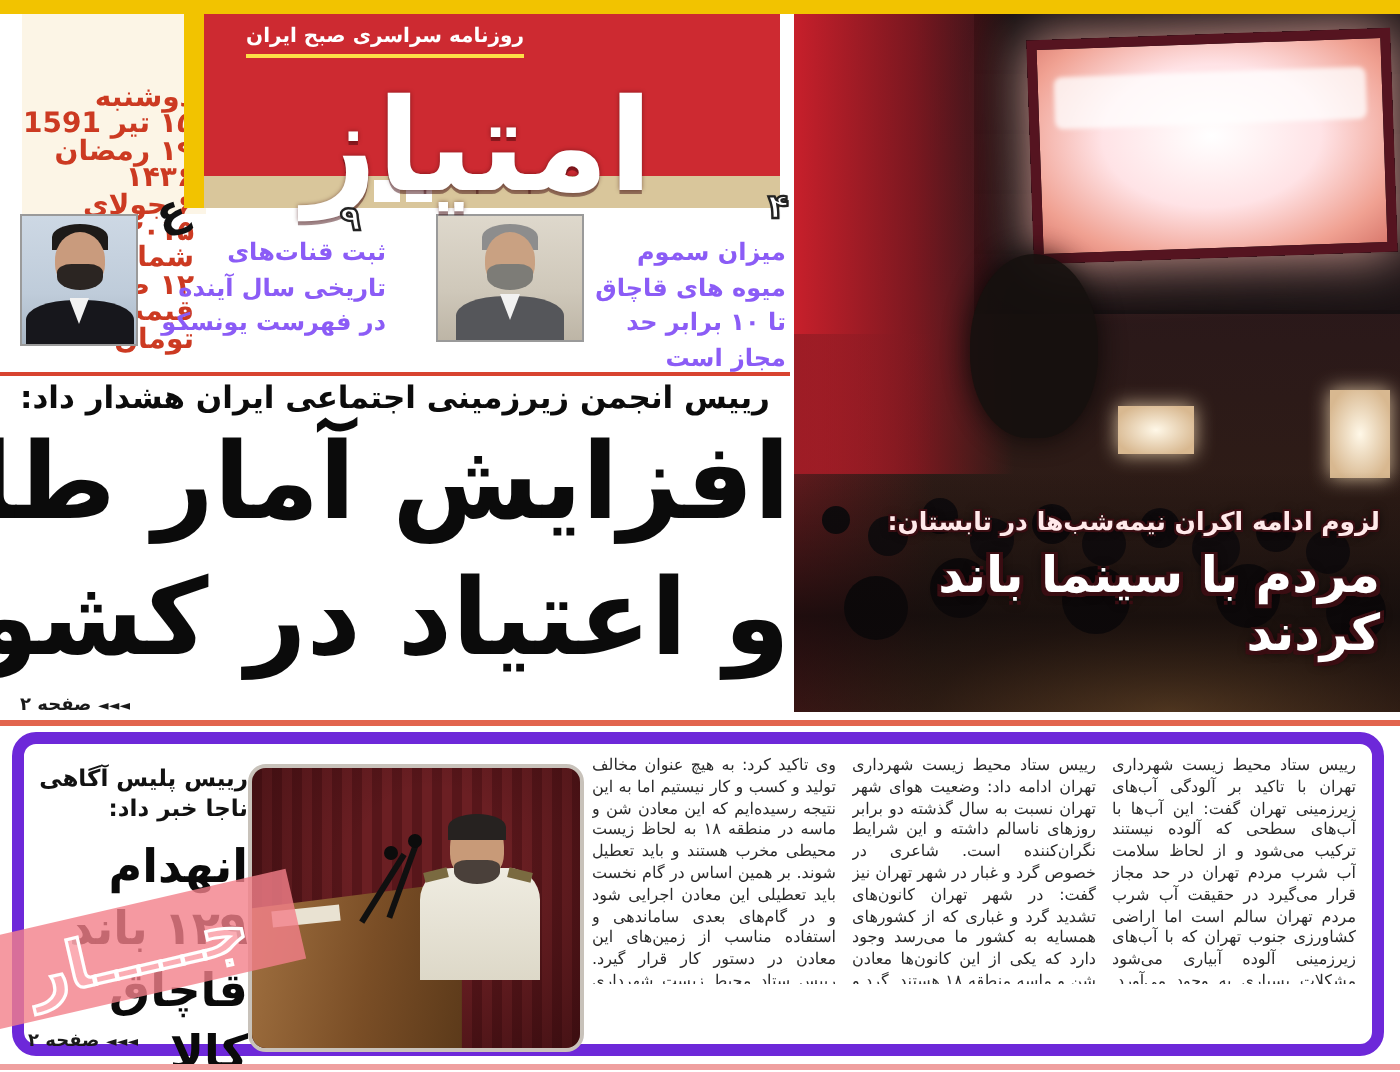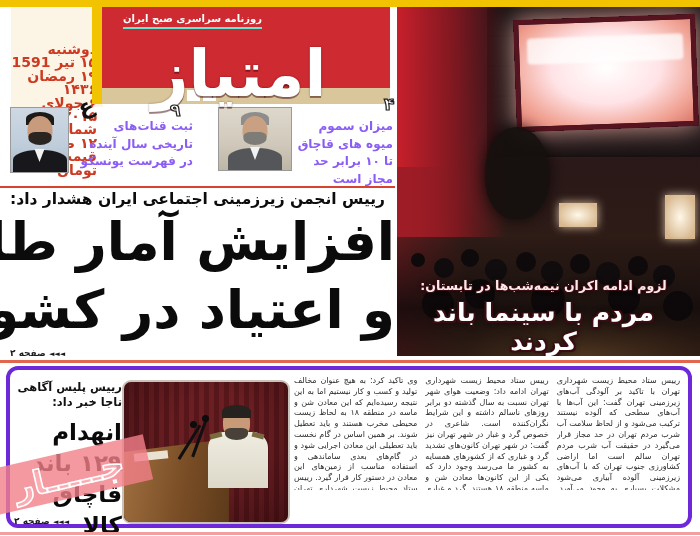--- a/index.html
+++ b/index.html
@@ -10,21 +10,21 @@
   .abs{position:absolute;}
 
   
   #top-stripe{left:0;top:0;width:700px;height:7px;background:#f2c300;}
   #date-block{left:0;top:7px;width:92px;height:100px;background:#fcf5e6;
     color:#cc3a22;font-size:14px;font-weight:bold;text-align:right;
     padding:36px 6px 0 0;line-height:13.4px;box-sizing:border-box;direction:rtl;margin-left:11px;}
   #mast-vband{left:92px;top:7px;width:10px;height:97px;background:#f2c300;}
   #masthead{left:102px;top:7px;width:288px;height:81px;background:#cd2a31;}
   #tagline{position:absolute;top:6px;right:128px;color:#ffffff;font-size:10px;
-    font-weight:bold;border-bottom:2px solid #5eead4;padding-bottom:3px;direction:rtl;white-space:nowrap;}
+    font-weight:bold;border-bottom:2px solid #fde047;padding-bottom:3px;direction:rtl;white-space:nowrap;}
   #logo{position:absolute;left:-14px;right:0;bottom:-18px;text-align:center;
     color:#ffffff;font-size:64px;font-weight:bold;line-height:1;
     text-shadow:0 2px 0 rgba(60,5,8,.45),0 0 2px rgba(60,5,8,.5);z-index:3;}
   #mast-strip{left:102px;top:88px;width:288px;height:16px;background:#d9c69b;}
   #mast-url{position:absolute;right:8px;top:1px;color:#bf2026;font-weight:bold;
     font-size:11.5px;letter-spacing:.5px;font-family:"DejaVu Serif","Liberation Serif",serif;
     border-bottom:2px solid #8e1318;direction:ltr;}
   .mast-sq{display:inline-block;width:13px;height:11px;background:#ffffff;margin-left:3px;vertical-align:top;}
   #mast-squares{position:absolute;left:82px;top:2px;}
   .outline-digit{color:#ffffff;-webkit-text-stroke:1.2px #222222;
@@ -97,33 +97,33 @@
     background:radial-gradient(ellipse at 62% 100%,rgba(214,148,76,.6) 0%,rgba(120,70,36,.35) 45%,rgba(0,0,0,0) 75%);}
   #cin-heads{position:absolute;left:14px;top:246px;width:14px;height:14px;border-radius:50%;
     background:#0f0b0d;
     box-shadow:26px 8px 0 3px #120d0f,52px -2px 0 2px #0f0b0d,78px 10px 0 4px #130e10,
       108px 2px 0 3px #0f0b0d,134px 12px 0 4px #120d0f,162px 4px 0 3px #0f0b0d,
       190px 14px 0 5px #130e10,220px 6px 0 3px #0f0b0d,246px 16px 0 4px #120d0f,
       62px 34px 0 8px #0d0a0b,130px 40px 0 10px #0d0a0b,206px 38px 0 9px #0d0a0b,
       20px 44px 0 9px #0d0a0b,260px 46px 0 8px #0d0a0b;}
   #cin-dark{position:absolute;left:0;bottom:0;width:100%;height:120px;
     background:linear-gradient(180deg,rgba(10,6,8,0) 0%,rgba(12,8,9,.78) 60%,rgba(16,10,10,.55) 100%);}
-  #cin-caption{position:absolute;right:10px;bottom:0;text-align:center;direction:rtl;z-index:6;}
+  #cin-caption{position:absolute;right:10px;bottom:25px;text-align:right;direction:rtl;z-index:6;}
   #cin-cap-kicker{font-size:12.5px;font-weight:bold;color:#ffe9ea;margin-bottom:5px;
     text-shadow:-1px -1px 0 #3a0d12,1px -1px 0 #3a0d12,-1px 1px 0 #3a0d12,1px 1px 0 #3a0d12,0 0 5px #000;}
   #cin-cap-head{font-size:25px;font-weight:bold;color:#ffffff;
     text-shadow:-2px -1px 0 #3a0d12,2px -1px 0 #3a0d12,-2px 2px 0 #3a0d12,2px 2px 0 #3a0d12,0 0 6px #000;}
 
   
   #photo-rule{left:0;top:360px;width:700px;height:3px;background:#e2654e;}
   #bottom-rule{left:0;top:532px;width:700px;height:3px;background:#f0a0a0;}
 
   
   #bottom-box{left:6px;top:366px;width:686px;height:162px;background:#ffffff;
-    border:4px solid #6d28d9;border-radius:12px;box-sizing:border-box;}
+    border:6px solid #6d28d9;border-radius:12px;box-sizing:border-box;}
   #sb{position:absolute;left:6px;top:10px;width:106px;bottom:4px;text-align:right;
     padding-right:4px;direction:rtl;}
   #sb-kicker{font-size:11.5px;font-weight:bold;line-height:15px;color:#121212;margin-bottom:7px;}
   #sb-head{font-size:23px;font-weight:bold;line-height:31px;color:#0a0a0a;}
   #sb-pageref{position:absolute;left:118px;top:515px;}
   #officer-frame{position:absolute;left:112px;top:10px;width:164px;height:140px;
     border:2px solid #c8c2ba;border-radius:9px;overflow:hidden;
     background:repeating-linear-gradient(90deg,#57161a 0 5px,#6b1f23 5px 10px);}
   #off-shade{position:absolute;left:0;top:0;right:0;bottom:0;
     background:radial-gradient(ellipse at 55% 35%,rgba(0,0,0,0) 30%,rgba(30,4,6,.55) 100%);}

